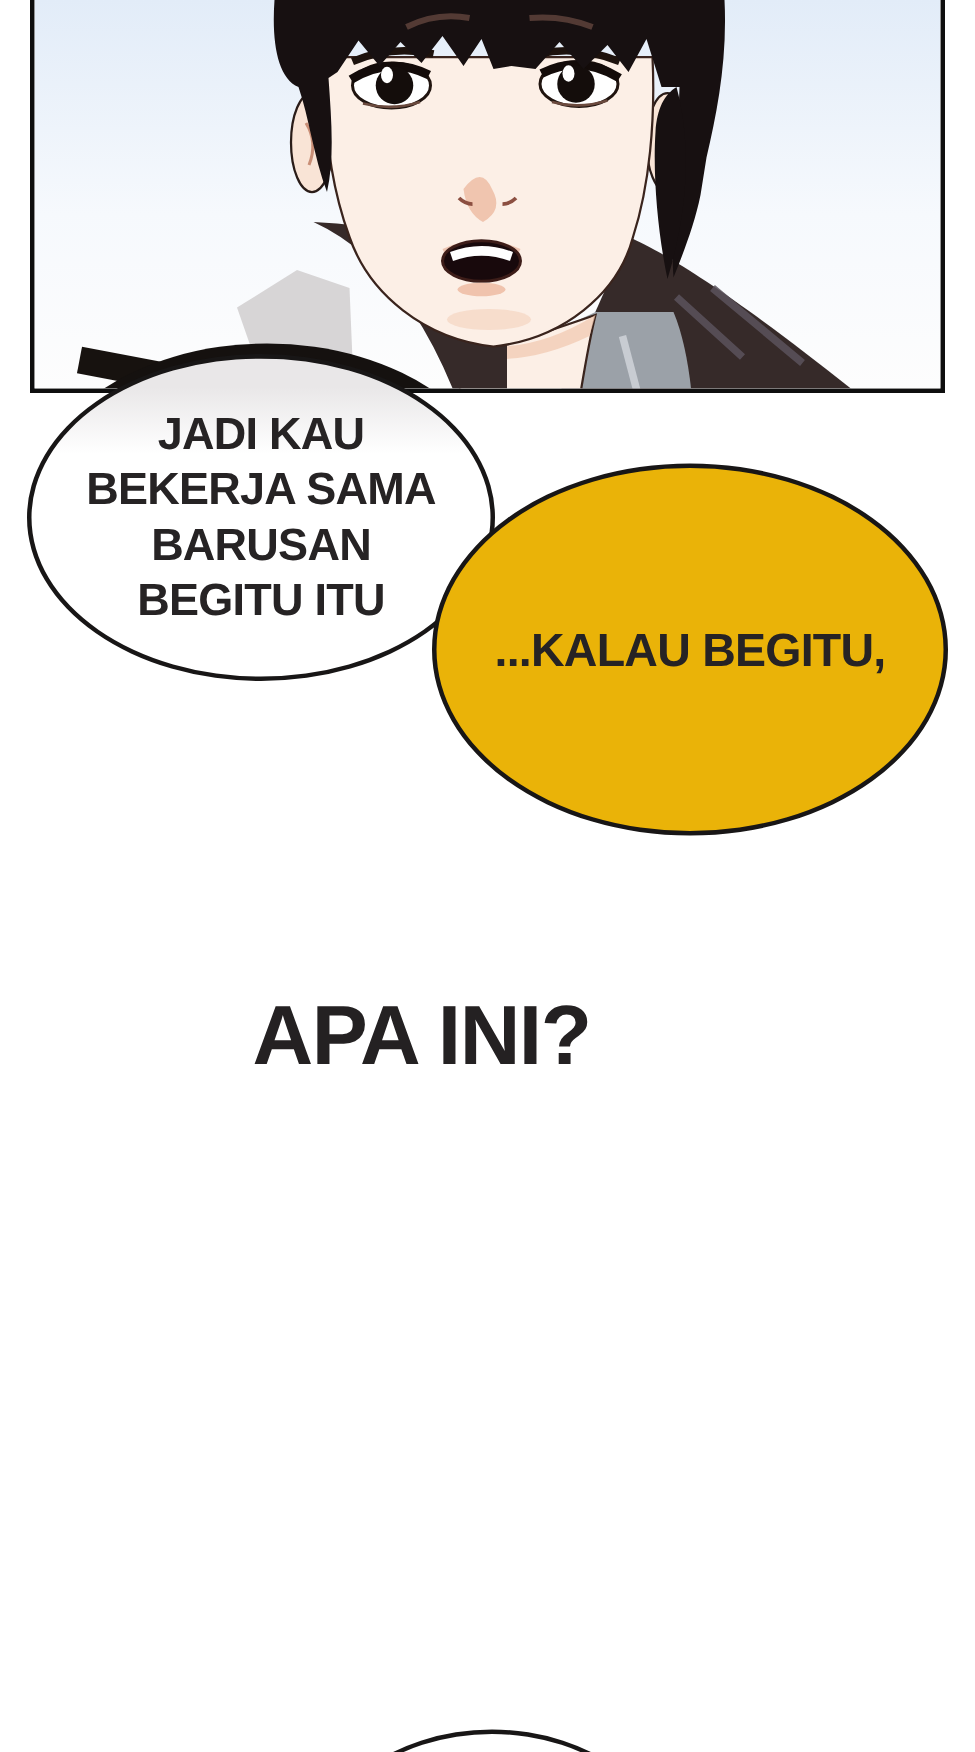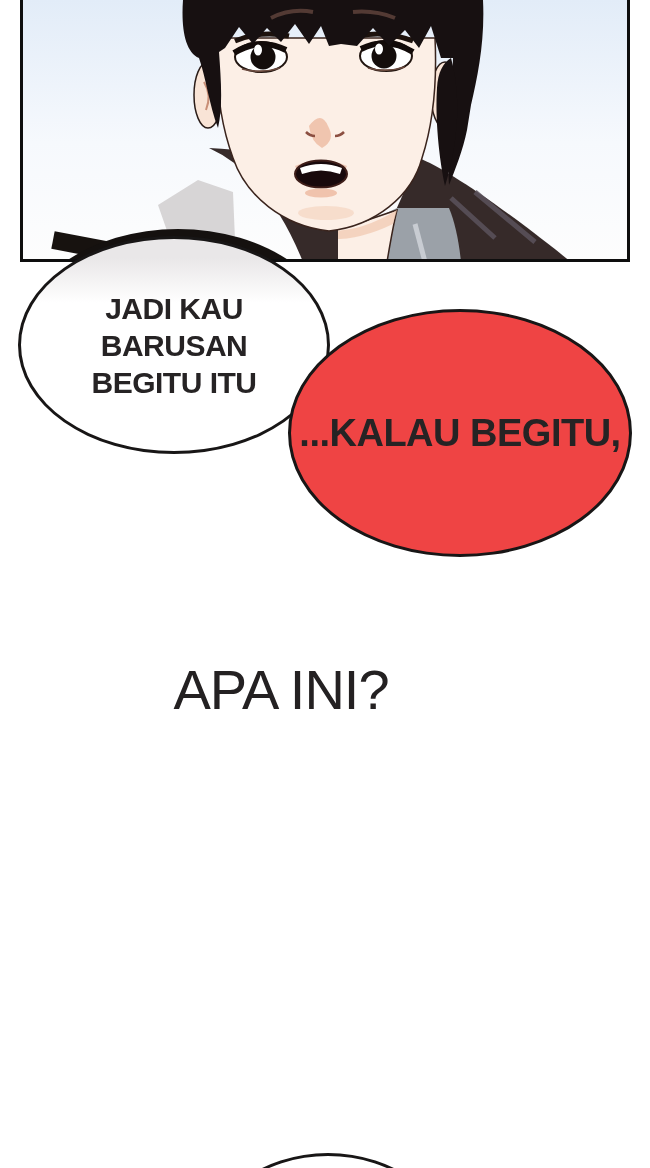--- a/index.html
+++ b/index.html
@@ -22,27 +22,27 @@
     text-align:right;color:#262324;font-weight:bold;box-sizing:border-box;
   }
   .bubble .ln{white-space:nowrap;}
   .bubble1{
     left:18px;top:236px;width:312px;height:218px;z-index:2;
     background:linear-gradient(180deg,#e9e7e8 0%,#e9e7e8 9%,#ffffff 30%,#ffffff 100%);
     font-size:30px;line-height:37px;letter-spacing:-0.5px;
   }
   .bubble2{
     left:288px;top:309px;width:344px;height:248px;z-index:3;
-    background:#ef4444;
-    font-size:38px;line-height:37px;letter-spacing:-0.5px;
+    background:#eab308;
+    font-size:31px;line-height:37px;letter-spacing:-0.5px;
   }
   
   .narration{
     position:absolute;left:0;top:662px;width:562px;
-    text-align:center;font-size:56px;line-height:56px;font-weight:normal;
+    text-align:center;font-size:56px;line-height:56px;font-weight:bold;
     letter-spacing:-1px;color:#242122;z-index:2;
   }
   
   .bubble-bottom{
     position:absolute;left:204px;top:1153px;width:242px;height:190px;
     border:3px solid #181616;border-radius:50%;background:#ffffff;z-index:2;
   }
 </style>
 </head>
 <body>
@@ -118,20 +118,21 @@
     <path d="M428,58 C438,95 436,140 422,186 C416,158 412,118 414,88 C415,72 420,63 428,58 Z" fill="#171011"></path>
 
     <path d="M248,18 Q268,8 290,12 M330,12 Q352,10 372,18" stroke="#5a3f39" stroke-width="4" fill="none" opacity="0.9"></path>
 
     <ellipse cx="155" cy="345" rx="162" ry="116" fill="#15110f"></ellipse>
   </svg>
 </div>
 
 <div class="bubble bubble1">
   <div class="ln">JADI KAU</div>
+  <div class="ln">BEKERJA SAMA</div>
   <div class="ln">BARUSAN</div>
   <div class="ln">BEGITU ITU</div>
 </div>
 
 <div class="bubble bubble2">
   <div class="ln">...KALAU BEGITU,</div>
 </div>
 
 <div class="narration">APA INI?</div>
 

